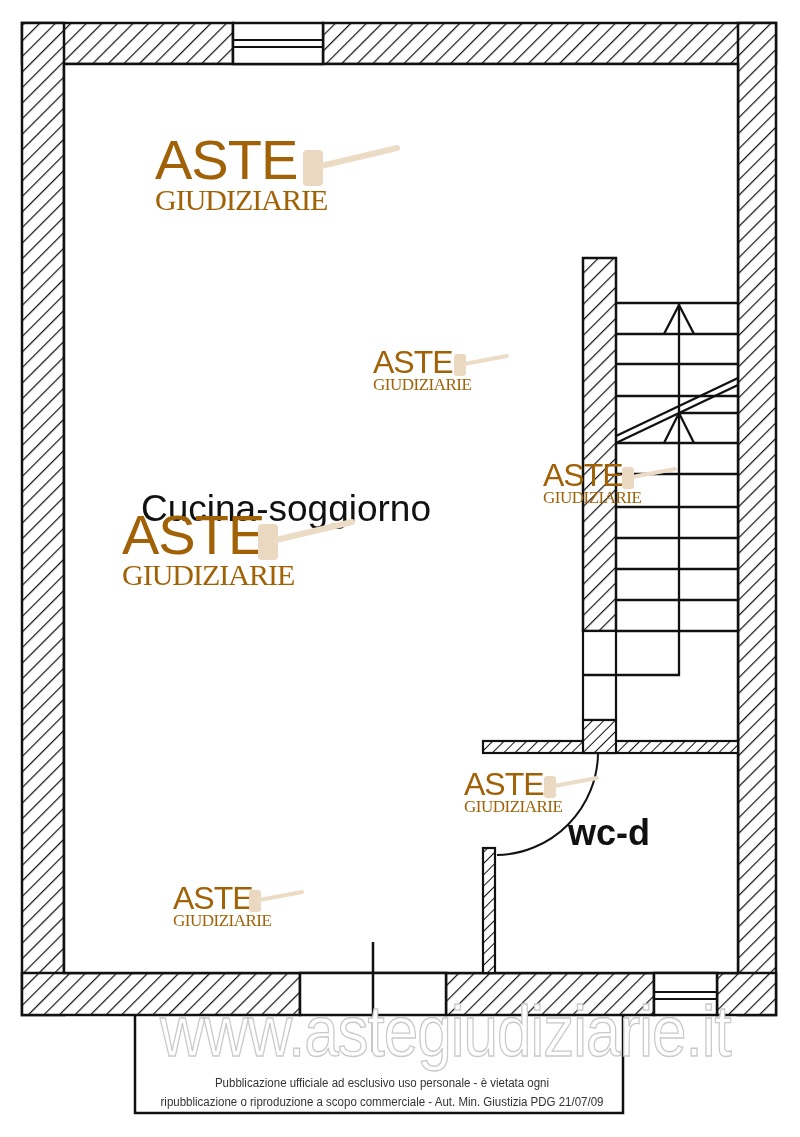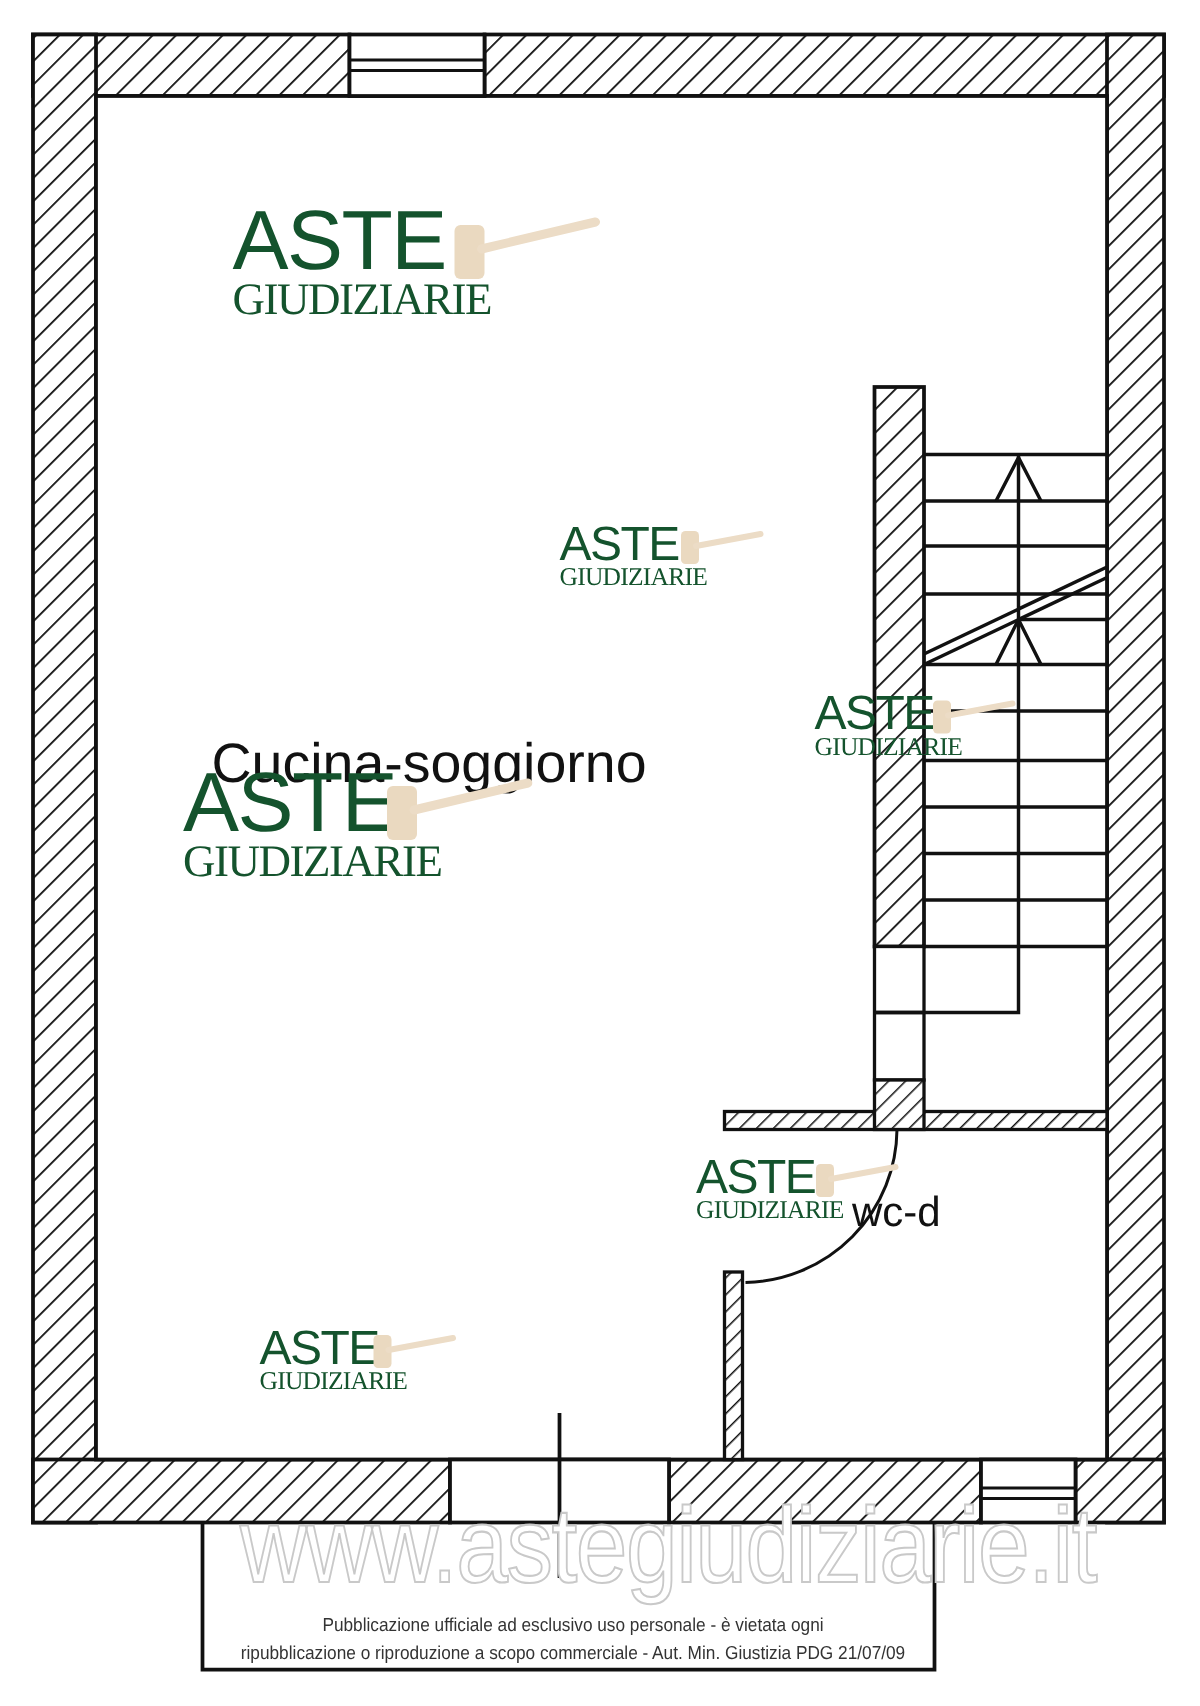--- a/index.html
+++ b/index.html
@@ -1,19 +1,19 @@
 <!DOCTYPE html>
 <html><head>
 <meta charset="utf-8">
 <style>
   html, body { margin: 0; padding: 0; background: #ffffff; }
   body { width: 800px; height: 1137px; position: relative; overflow: hidden; font-family: "Liberation Sans", sans-serif; }
   #plan { position: absolute; left: 0; top: 0; width: 800px; height: 1137px; }
   .room-label { position: absolute; color: #111; font-family: "Liberation Sans", sans-serif; white-space: nowrap; }
-  .wm { position: absolute; font-family: "Liberation Sans", sans-serif; color: #14532d; line-height: 0.95; white-space: nowrap; }
+  .wm { position: absolute; font-family: "Liberation Sans", sans-serif; color: #a16207; line-height: 0.95; white-space: nowrap; }
   .wm .l1 { display: block; font-weight: 300; }
   .wm .l2 { display: block; font-family: Liberation Serif, serif; }
   .gavel { position: absolute; }
   .site-wm { position: absolute; left: 160px; top: 990px; width: 480px; text-align: center; font-family: "Liberation Sans", sans-serif; font-size: 62px; color: #ffffff; letter-spacing: -1px; -webkit-text-stroke: 1.2px #c9c9c9; transform: scaleY(1.15); transform-origin: top; }
   .disclaimer { position: absolute; left: 140px; top: 1074px; width: 484px; text-align: center; font-size: 12.5px; color: #333; line-height: 19px; font-family: "Liberation Sans Narrow", "Liberation Sans", sans-serif; transform: scaleX(0.92); transform-origin: center; }
 </style>
 </head>
 <body>
 
 <svg id="plan" viewBox="0 0 800 1137" xmlns="http://www.w3.org/2000/svg">
@@ -104,21 +104,21 @@
   <g stroke="#111" stroke-width="2.2" fill="url(#hatchfine)">
     <rect x="483" y="848" width="12" height="125"></rect>
   </g>
 
   <g stroke="#111" stroke-width="2" fill="none">
     <path d="M 497 855 A 103 103 0 0 0 598 753"></path>
   </g>
 </svg>
 
 <div class="room-label" style="left:141px; top:488px; font-size:37px;text-align:center;">Cucina-soggiorno</div>
-<div class="room-label" style="left:568px; top:792px; font-size:28px;">wc-d</div>
+<div class="room-label" style="left:568px; top:812px; font-size:36px;font-weight:bold;">wc-d</div>
 
 <div class="wm" style="left:155px; top:133px;">
   <span class="l1" style="font-size:56px; letter-spacing:-1px;">ASTE</span>
   <span class="l2" style="font-size:30px; letter-spacing:-1px;">GIUDIZIARIE</span>
 </div>
 <svg class="gavel" style="left:295px; top:140px;" width="105" height="55" viewBox="0 0 105 55">
     <rect x="8" y="10" width="20" height="36" rx="4" fill="#ead9c0"></rect>
     <line x1="26" y1="26" x2="102" y2="8" stroke="#ecdcc6" stroke-width="6" stroke-linecap="round"></line>
   </svg>
 

